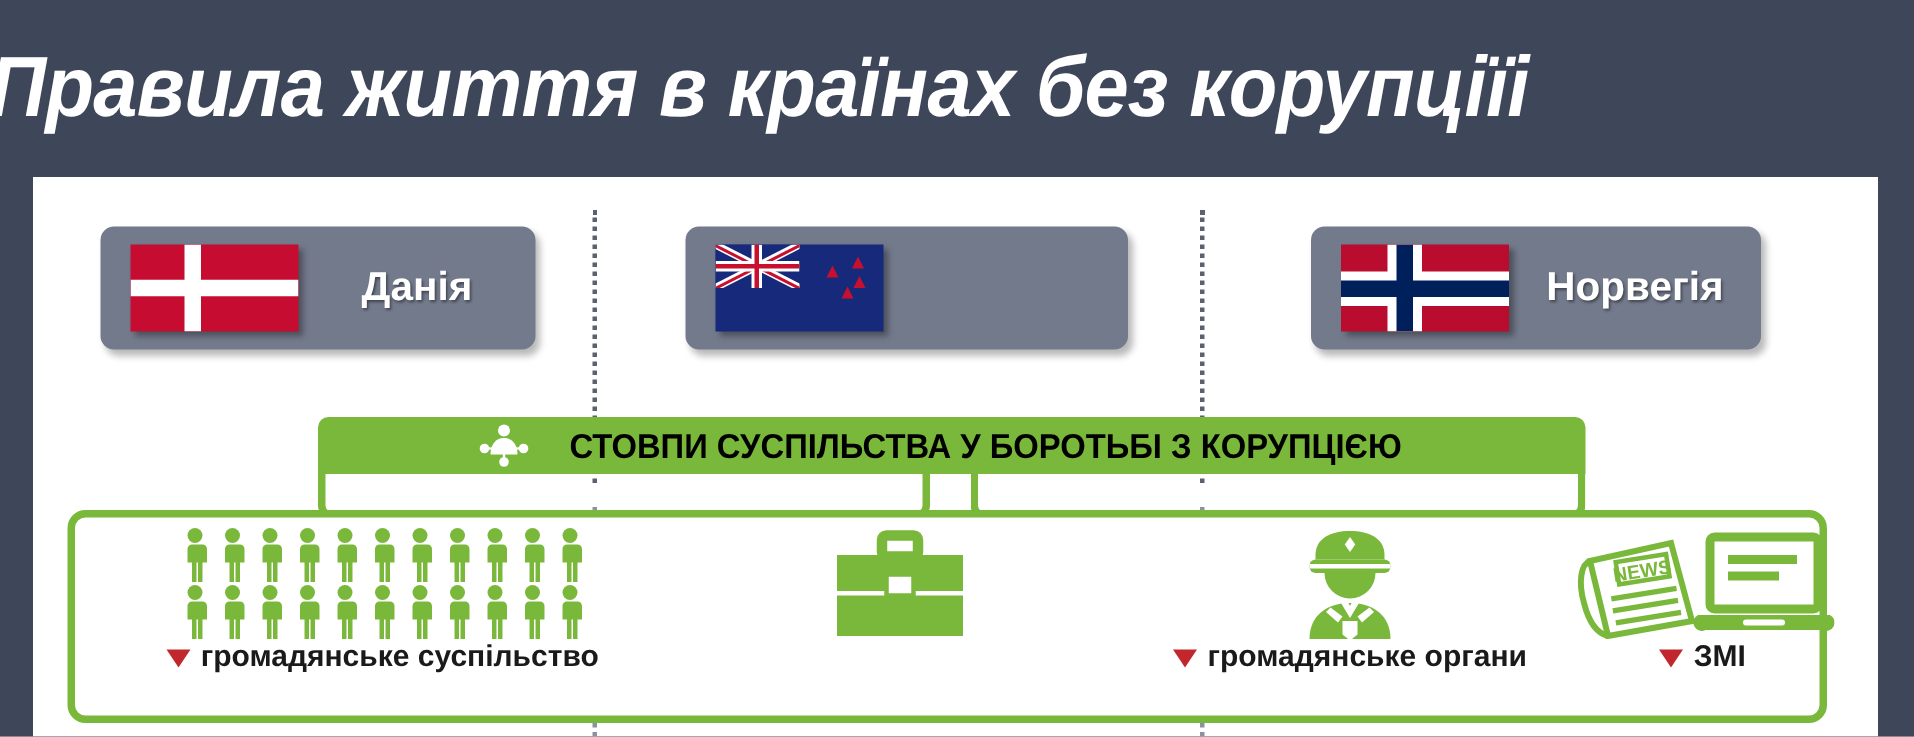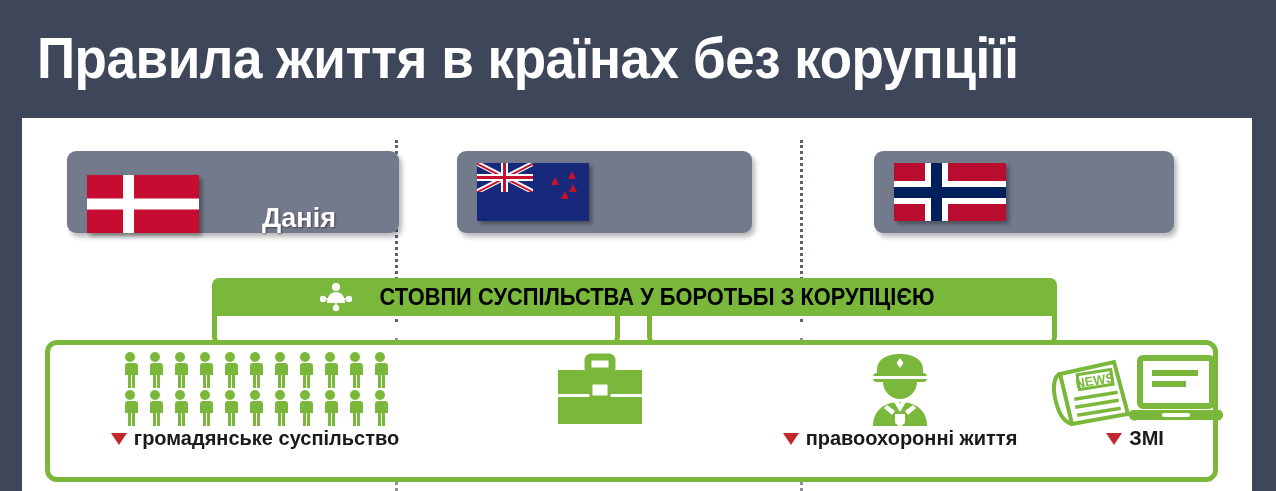--- a/index.html
+++ b/index.html
@@ -20,20 +20,22 @@
   }
 
   
   .title-bar {
     position: absolute;
     left: 0; top: 0;
     width: 1012px;
     height: 115px;
     display: flex;
     align-items: center;
+    justify-content: center;
+    font-style: italic;
   }
   .title-text {
     color: #ffffff;
     font-size: 57px;
     font-weight: bold;
     letter-spacing: -0.5px;
     white-space: nowrap;
     transform: scaleX(0.93);
   }
 
@@ -68,21 +70,21 @@
   .badge {
     position: absolute;
     top: 33px;
     height: 82px;
     background: #737a8c;
     border-radius: 9px;
     display: flex;
     align-items: center;
     box-shadow: 3px 4px 5px rgba(0,0,0,0.28);
   }
-  .badge.denmark     { left: 45px;  width: 332px; align-items: flex-end; }
+  .badge.denmark     { left: 45px;  width: 290px; }
   .badge.newzealand  { left: 435px; width: 295px; }
   .badge.norway      { left: 852px; width: 300px; }
 
   .flag {
     position: relative;
     width: 112px;
     height: 58px;
     margin-left: 20px;
     flex: 0 0 auto;
     box-shadow: 3px 3px 4px rgba(0,0,0,0.35);
@@ -294,20 +296,21 @@
       </div>
     </div>
 
     <div class="badge norway">
       <div class="flag flag-no">
         <i class="wh wv"></i>
           <i class="wh wh2"></i>
           <i class="bl bv"></i>
           <i class="bl bh"></i>
       </div>
+      <div class="badge-label">Норвегія</div>
     </div>
 
     <div class="green-banner">
       <div class="banner-inner">
         <svg class="network-icon" viewBox="0 0 34 30">
           <circle cx="17" cy="5" r="4" fill="#ffffff"></circle>
           <path d="M17 10 C 11 10 8 15 8 21 L26 21 C26 15 23 10 17 10 Z" fill="#ffffff"></path>
           <circle cx="4" cy="17" r="3.2" fill="#ffffff"></circle>
           <circle cx="30" cy="17" r="3.2" fill="#ffffff"></circle>
           <circle cx="17" cy="26" r="3.2" fill="#ffffff"></circle>
@@ -443,21 +446,21 @@
             <path d="M22 30 a17 17 0 0034 0 Z" fill="#7ab83c"></path>
             <path d="M12 74 C12 58 24 50 39 50 C54 50 66 58 66 74 Z" fill="#7ab83c"></path>
             <path d="M33 50 L39 60 L45 50 L41 48 L39 52 L37 48 Z" fill="#ffffff"></path>
             <path d="M26 53 l8 6 -3 4 -8 -7 Z" fill="#ffffff"></path>
             <path d="M52 53 l-8 6 3 4 8 -7 Z" fill="#ffffff"></path>
             <path d="M34 62 h10 v9 l-5 4 -5 -4 Z" fill="#ffffff"></path>
           </svg>
         </div>
         <div class="pillar-label">
           <span class="tri"></span>
-          <span>правоохоронні життя</span>
+          <span>громадянське органи</span>
         </div>
       </div>
 
       <div class="pillar p4">
         <div class="pillar-icon">
           <svg width="175" height="74" viewBox="0 0 175 74">
             <g>
               <path d="M12 22 L66 10 L80 62 L24 72 Z" fill="#ffffff" stroke="#7ab83c" stroke-width="4"></path>
               <path d="M12 22 C6 24 4 36 8 50 C11 62 16 70 24 72" fill="none" stroke="#7ab83c" stroke-width="4"></path>
               <rect x="30" y="20" width="34" height="15" fill="none" stroke="#7ab83c" stroke-width="3" transform="rotate(-9 47 27)"></rect>

